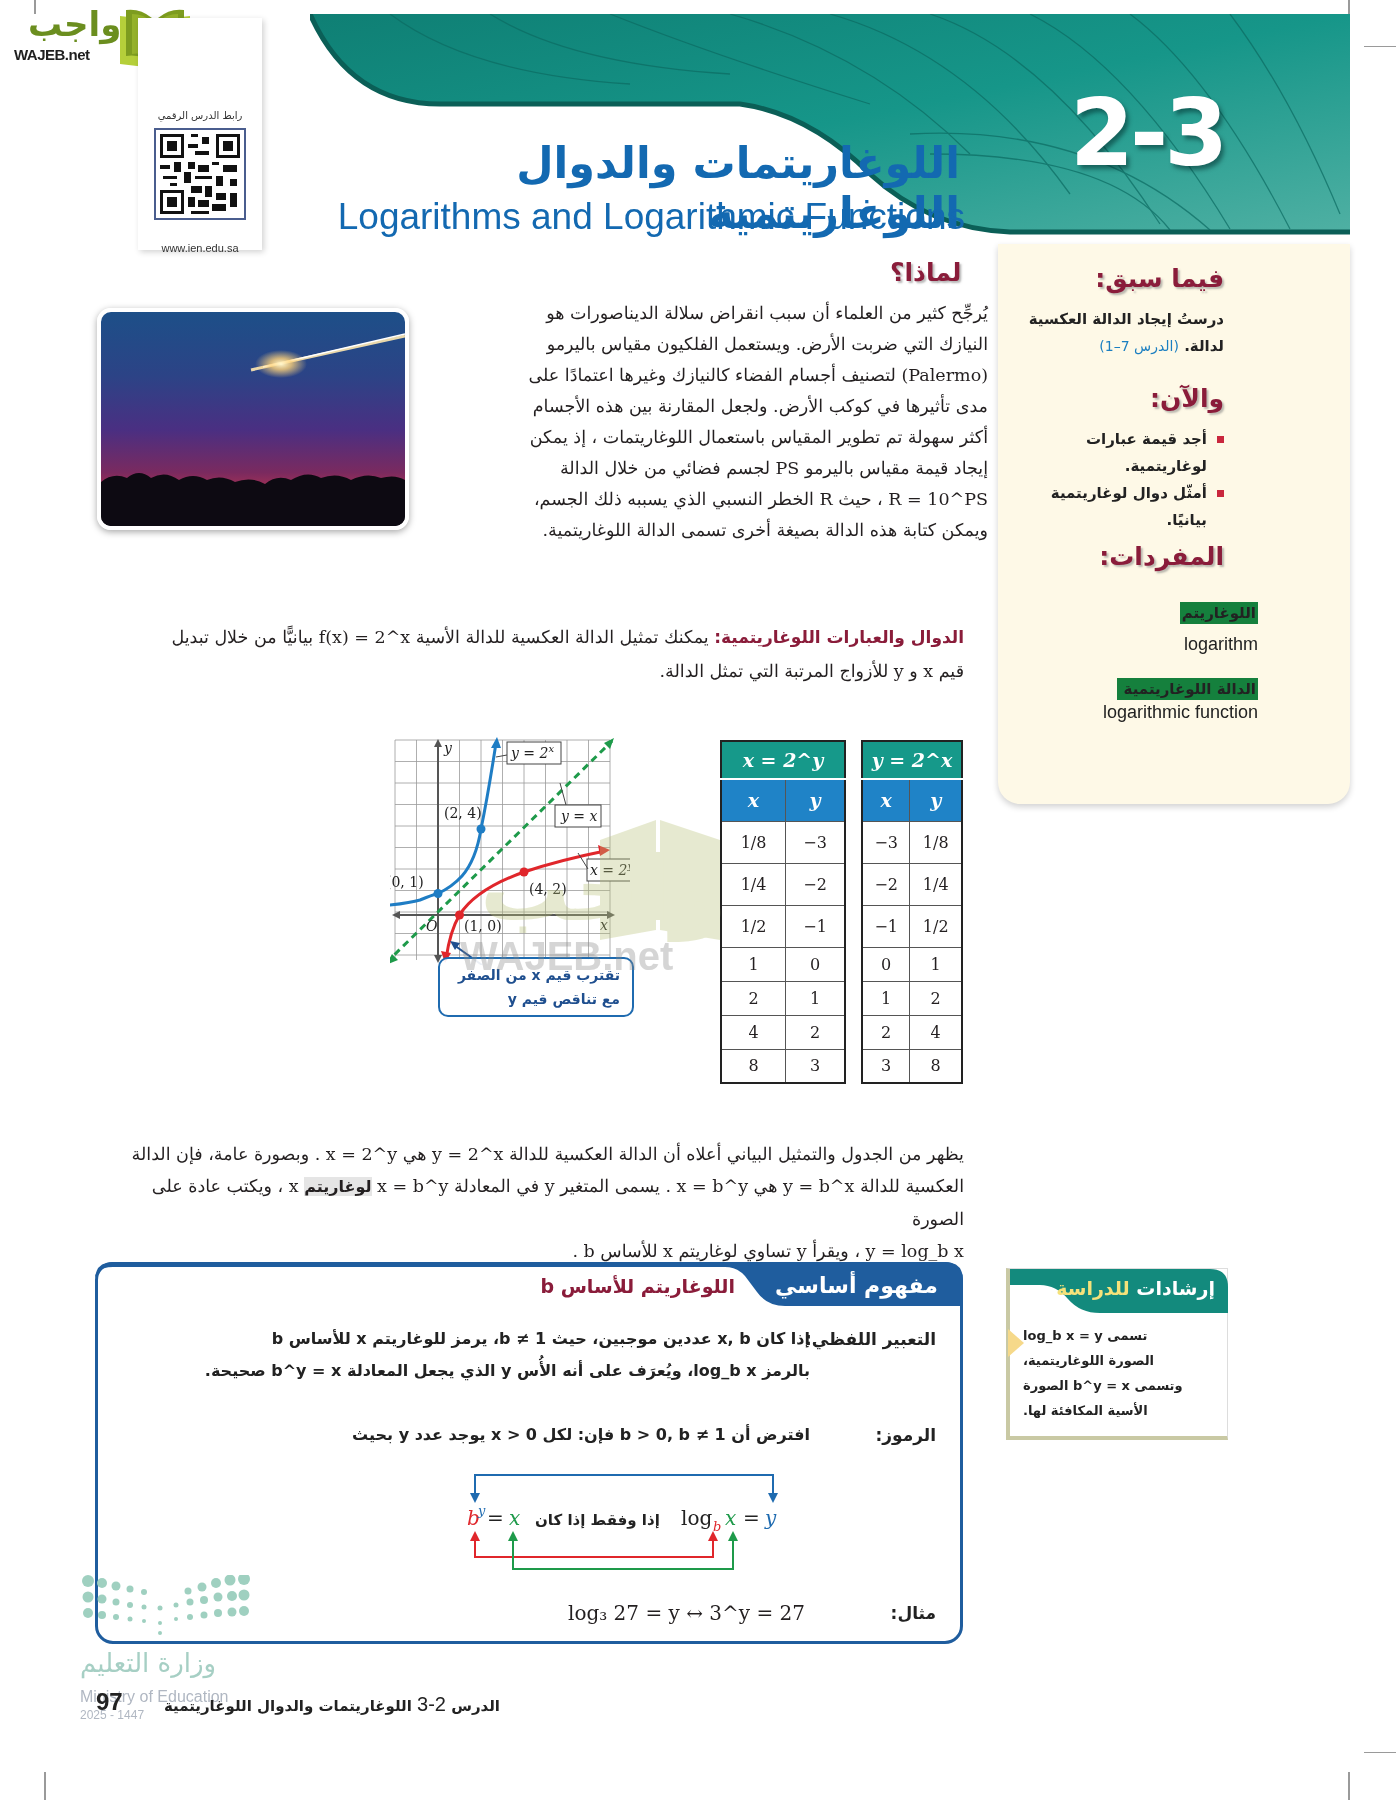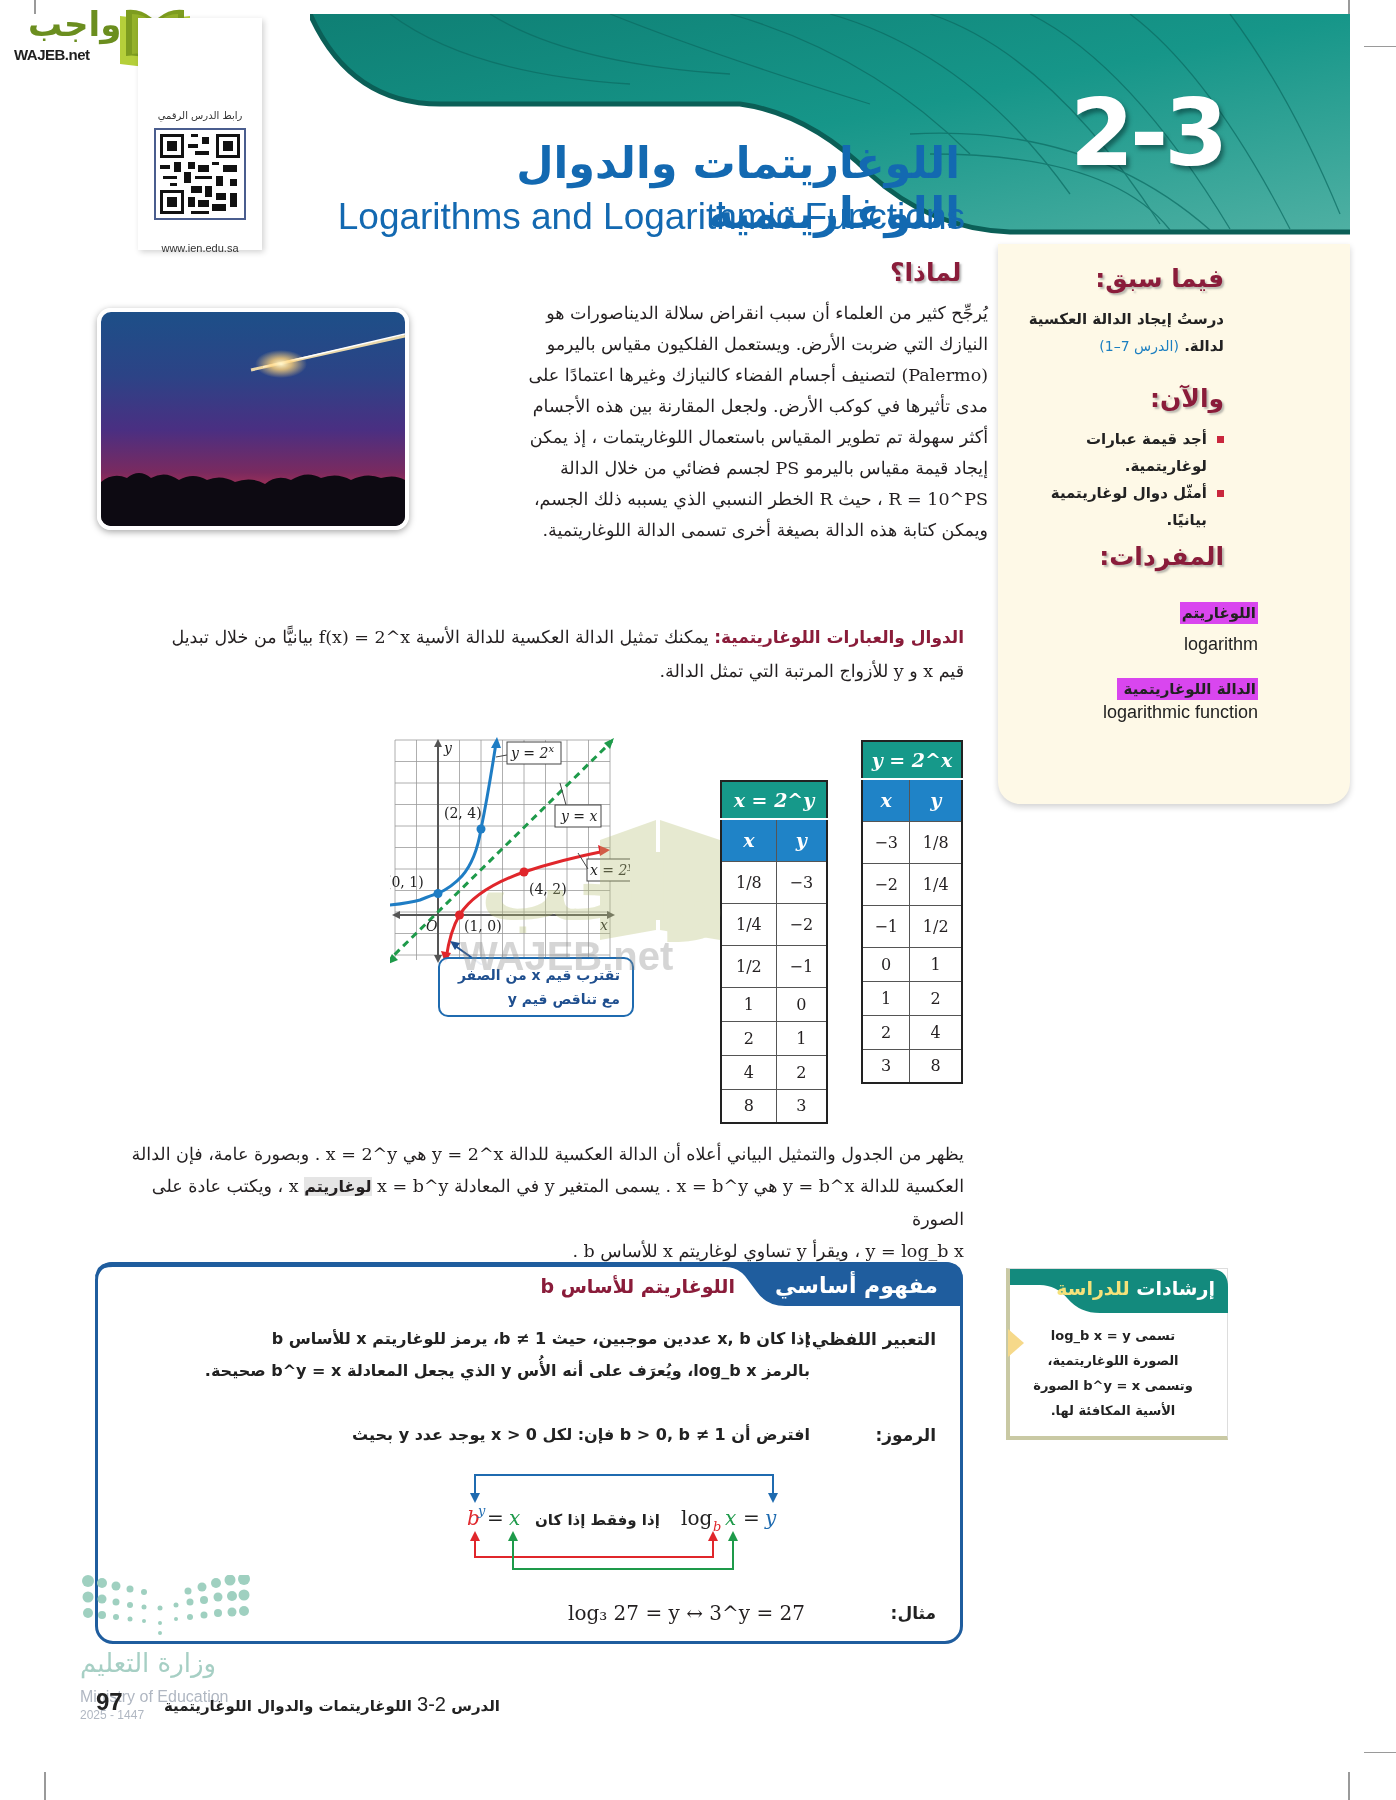--- a/index.html
+++ b/index.html
@@ -30,21 +30,21 @@
   
   #title-ar { left: 290px; top: 138px; width: 670px; font: bold 43px "DejaVu Sans", sans-serif; color:#1369b1; direction: rtl; text-align: right; }
   #title-en { left: 295px; top: 196px; width: 670px; font: 37px "Liberation Sans", sans-serif; color:#1369b1; text-align: right; }
 
   
   #sidebar { left: 998px; top: 244px; width: 352px; height: 560px; background:#fef9e7; border-radius: 0 0 22px 22px; box-shadow: 0 3px 6px rgba(0,0,0,0.18); }
   .sb-head { position:absolute; font: bold 25px "DejaVu Sans", sans-serif; color:#8a1c3a; text-shadow: 2px 2px 2px rgba(120,120,120,0.5); direction: rtl; }
   .sb-text { position:absolute; font: bold 15px "DejaVu Sans", sans-serif; color:#222; direction: rtl; text-align: right; line-height: 27px; }
   .sb-ref { color:#1b7fc1; font-weight: normal; font-size: 14px; }
   .bullet { display:inline-block; width: 7px; height: 7px; background:#c9273d; margin-left: 10px; vertical-align: middle; }
-  .vocab-ar { position:absolute; right: 92px; font: bold 15px "DejaVu Sans", sans-serif; color:#222; background:#d946ef; padding: 2px 2px; direction: rtl; }
+  .vocab-ar { position:absolute; right: 92px; font: bold 15px "DejaVu Sans", sans-serif; color:#222; background:#15803d; padding: 2px 2px; direction: rtl; }
   .vocab-en { position:absolute; right: 92px; font: 18px "Liberation Sans", sans-serif; color:#222; }
 
   
   #why-head { left: 890px; top: 258px; font: bold 25px "DejaVu Sans", sans-serif; color:#8a1c3a; text-shadow: 2px 2px 2px rgba(120,120,120,0.5); direction: rtl; }
   #why-text { left: 464px; top: 298px; width: 524px; font: 17.5px "DejaVu Serif", serif; line-height: 31px; direction: rtl; text-align: right; color:#231f20; }
 
   #meteor-photo { left: 97px; top: 308px; width: 312px; height: 222px; border-radius: 14px; border: 4px solid #ffffff; box-shadow: 0 2px 7px rgba(0,0,0,0.35); overflow: hidden;
     background: linear-gradient(180deg, #1d4f88 0%, #2c4386 30%, #4a2f82 55%, #7a2a5f 75%, #a03055 82%, #1a1426 86%, #0c0a12 100%); }
 
   
@@ -77,21 +77,21 @@
   .kb-label { position:absolute; right: 24px; font: bold 17px "DejaVu Sans", sans-serif; color:#222; direction: rtl; }
   .kb-text { position:absolute; font: bold 16px "DejaVu Sans", sans-serif; color:#222; direction: rtl; text-align: right; line-height: 32px; }
   #symbol-diagram { position:absolute; left: 365px; top: 200px; width: 360px; height: 110px; }
   #example-eq { position:absolute; left: 470px; top: 336px; font: 20px "DejaVu Serif", serif; }
 
   
   #study-tip { left: 1006px; top: 1268px; width: 222px; height: 172px; background:#fff; border: 1px solid #ddd; border-left: 4px solid #c9c9a4; border-bottom: 4px solid #c9c9a4; }
   #study-tip-head { position:absolute; left: 0; top: 0; width: 218px; height: 44px; }
   #study-tip-title { position:absolute; right: 12px; top: 8px; font: bold 19px "DejaVu Sans", sans-serif; color:#fff; direction: rtl; margin-left: 16px; }
   #study-tip-title .acc { color:#f5e27a; }
-  #study-tip-body { position:absolute; right: 24px; top: 54px; width: 180px; font: bold 13px "DejaVu Sans", sans-serif; line-height: 25px; direction: rtl; text-align: center; color:#222; }
+  #study-tip-body { position:absolute; right: 24px; top: 54px; width: 180px; font: bold 13px "DejaVu Sans", sans-serif; line-height: 25px; direction: rtl; text-align: left; color:#222; }
   #study-tip-arrow { position:absolute; left: -2px; top: 60px; width: 0; height: 0; border-top: 14px solid transparent; border-bottom: 14px solid transparent; border-left: 16px solid #f6d98a; }
 
   
   #ministry-dots { left: 80px; top: 1575px; width: 170px; height: 60px; }
   #ministry-ar { left: 80px; top: 1648px; font: 26px "DejaVu Sans", sans-serif; color:#a6cfc4; direction: rtl; }
   #ministry-en { left: 80px; top: 1688px; font: 16px "Liberation Sans", sans-serif; color:#b0b7c2; }
   #ministry-year { left: 80px; top: 1708px; font: 12px "Liberation Sans", sans-serif; color:#b0b7c2; }
   #page-number { left: 96px; top: 1688px; font: bold 24px "Liberation Sans", sans-serif; color:#222; }
   #footer-text { left: 160px; top: 1693px; width: 340px; font: bold 15px "DejaVu Sans", sans-serif; color:#222; direction: rtl; text-align: right; }
   #footer-text .num { font: 20px "Liberation Sans", sans-serif; }
@@ -322,21 +322,21 @@
   </g>
 
   <line x1="92" y1="230" x2="64" y2="210" stroke="#1f4f8f" stroke-width="2"></line>
   <polygon points="60,206 70,208 65,215" fill="#1f4f8f"></polygon>
 </svg>
 <div id="graph-callout" class="abs">
   <div>تقترب قيم x من الصفر</div>
   <div>مع تناقص قيم y</div>
 </div>
 
-<table class="tbl" style="left:720px; top:740px; width:108px;margin-top:40px;">
+<table class="tbl" style="left:720px; top:740px; width:126px;">
   <tbody>
       <tr>
         <th colspan="2" class="t-title">x = 2^y</th>
       </tr>
   <tr>
         <th class="t-col">x</th>
         <th class="t-col">y</th>
       </tr>
   <tr>
         <td style="height:42px;">1/8</td>

